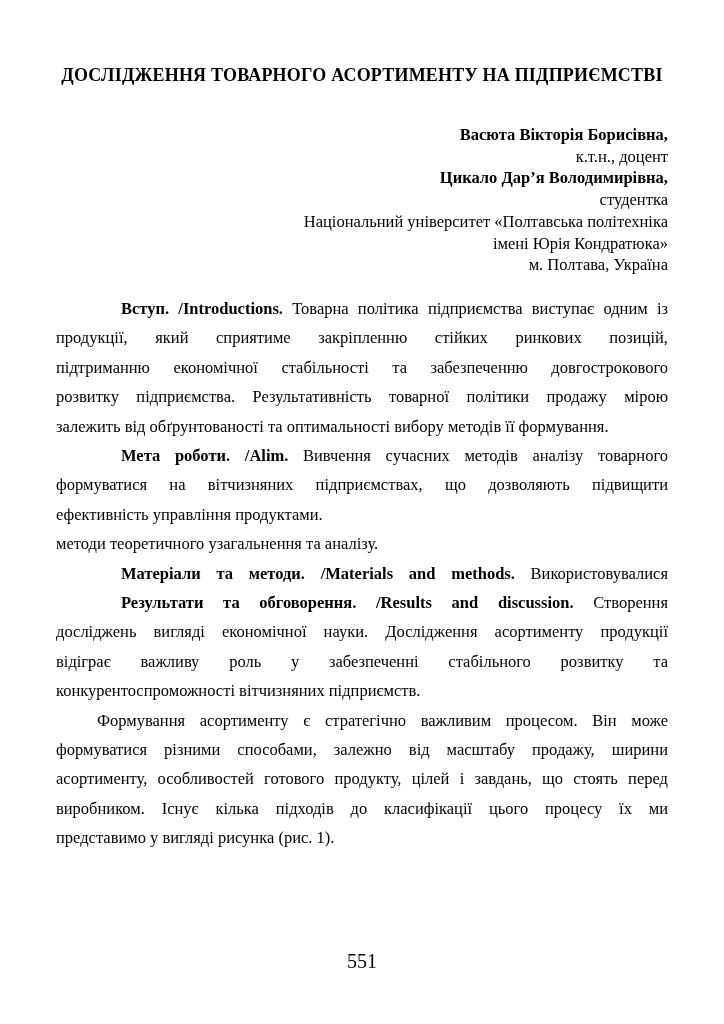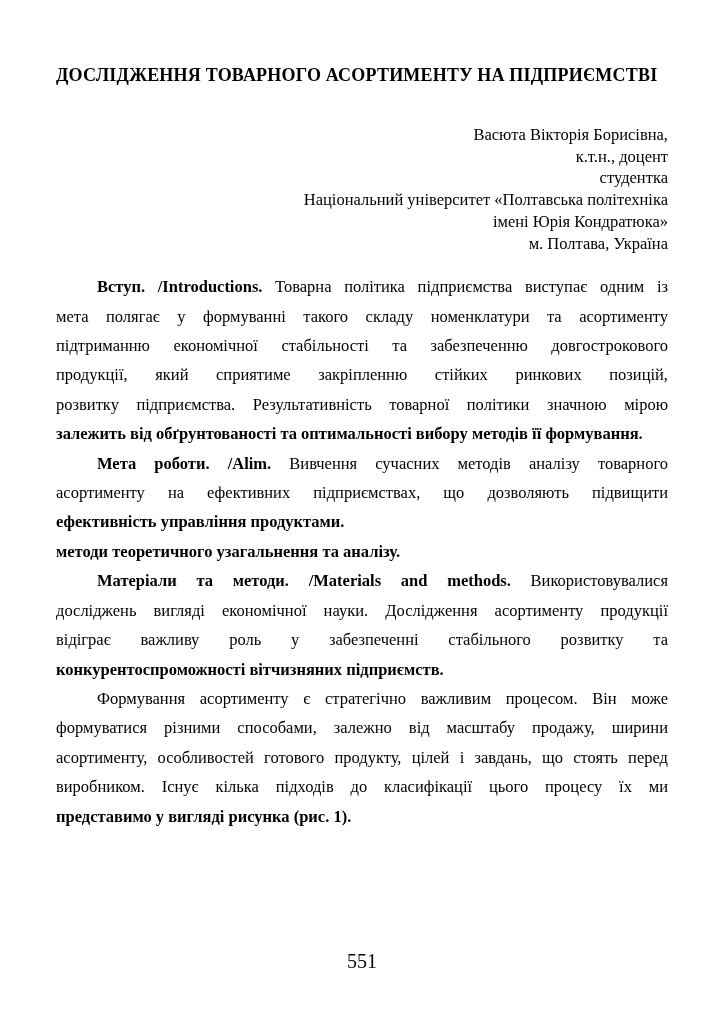--- a/index.html
+++ b/index.html
@@ -21,41 +21,42 @@
     left: 56px;
     top: 0;
     width: 612px;
   }
   .title {
     margin: 0;
     padding-top: 63px;
     font-size: 18px;
     line-height: 25px;
     font-weight: bold;
+    text-align: center;
     letter-spacing: 0.2px;
   }
   .authors {
     margin-top: 36px;
     font-size: 16.5px;
     line-height: 21.7px;
     text-align: right;
   }
-  .authors .bold { font-weight: normal; }
+  .authors .bold { font-weight: bold; }
   .body {
     margin-top: 18px;
     font-size: 16.5px;
     line-height: 29.4px;
   }
   .line {
     text-align: justify;
     text-align-last: justify;
   }
   .line.indent { text-indent: 41px; }
-  .line.plast { text-align-last: left; font-weight: bold; }
-  .lead { font-weight: bold; }
+  .line.plast { text-align-last: left; }
+  .lead { font-weight: bold; margin-left: 24px; }
   .page-number {
     position: absolute;
     top: 951px;
     left: 0;
     width: 100%;
     text-align: center;
     font-size: 20px;
     line-height: 20px;
   }
 </style>
@@ -63,41 +64,42 @@
 <body>
 
 <div class="page">
   <div class="content">
 
     <h1 class="title">ДОСЛІДЖЕННЯ ТОВАРНОГО АСОРТИМЕНТУ НА ПІДПРИЄМСТВІ</h1>
 
     <div class="authors">
       <div class="bold">Васюта Вікторія Борисівна,</div>
       <div>к.т.н., доцент</div>
+      <div class="bold">Цикало Дар’я Володимирівна,</div>
       <div>студентка</div>
       <div>Національний університет «Полтавська політехніка</div>
       <div>імені Юрія Кондратюка»</div>
       <div>м. Полтава, Україна</div>
     </div>
 
     <div class="body">
       <div class="line indent"><b class="lead">Вступ. /Introductions.</b> <span>Товарна політика підприємства виступає одним із</span></div>
-      <div class="line"><span>мета полягає у формуванні такого складу номенклатури та асортименту</span></div>
+      <div class="line"><span>продукції, який сприятиме закріпленню стійких ринкових позицій,</span></div>
       <div class="line"><span>підтриманню економічної стабільності та забезпеченню довгострокового</span></div>
-      <div class="line"><span>продукції, який сприятиме закріпленню стійких ринкових позицій,</span></div>
-      <div class="line"><span>розвитку підприємства. Результативність товарної політики значною мірою</span></div>
+      <div class="line"><span>розвитку підприємства. Результативність товарної політики продажу мірою</span></div>
       <div class="line plast"><span>залежить від обґрунтованості та оптимальності вибору методів її формування.</span></div>
 
       <div class="line indent"><b class="lead">Мета роботи. /Alim.</b> <span>Вивчення сучасних методів аналізу товарного</span></div>
-      <div class="line"><span>асортименту на ефективних підприємствах, що дозволяють підвищити</span></div>
+      <div class="line"><span>формуватися на вітчизняних підприємствах, що дозволяють підвищити</span></div>
       <div class="line plast"><span>ефективність управління продуктами.</span></div>
 
       <div class="line plast"><span>методи теоретичного узагальнення та аналізу.</span></div>
       <div class="line indent"><b class="lead">Матеріали та методи. /Materials and methods.</b> <span>Використовувалися</span></div>
 
+      <div class="line indent"><b class="lead">Результати та обговорення. /Results and discussion.</b> <span>Створення</span></div>
       <div class="line"><span>досліджень вигляді економічної науки. Дослідження асортименту продукції</span></div>
       <div class="line"><span>відіграє важливу роль у забезпеченні стабільного розвитку та</span></div>
       <div class="line plast"><span>конкурентоспроможності вітчизняних підприємств.</span></div>
 
       <div class="line indent"><span>Формування асортименту є стратегічно важливим процесом. Він може</span></div>
       <div class="line"><span>формуватися різними способами, залежно від масштабу продажу, ширини</span></div>
       <div class="line"><span>асортименту, особливостей готового продукту, цілей і завдань, що стоять перед</span></div>
       <div class="line"><span>виробником. Існує кілька підходів до класифікації цього процесу їх ми</span></div>
       <div class="line plast"><span>представимо у вигляді рисунка (рис. 1).</span></div>
     </div>

